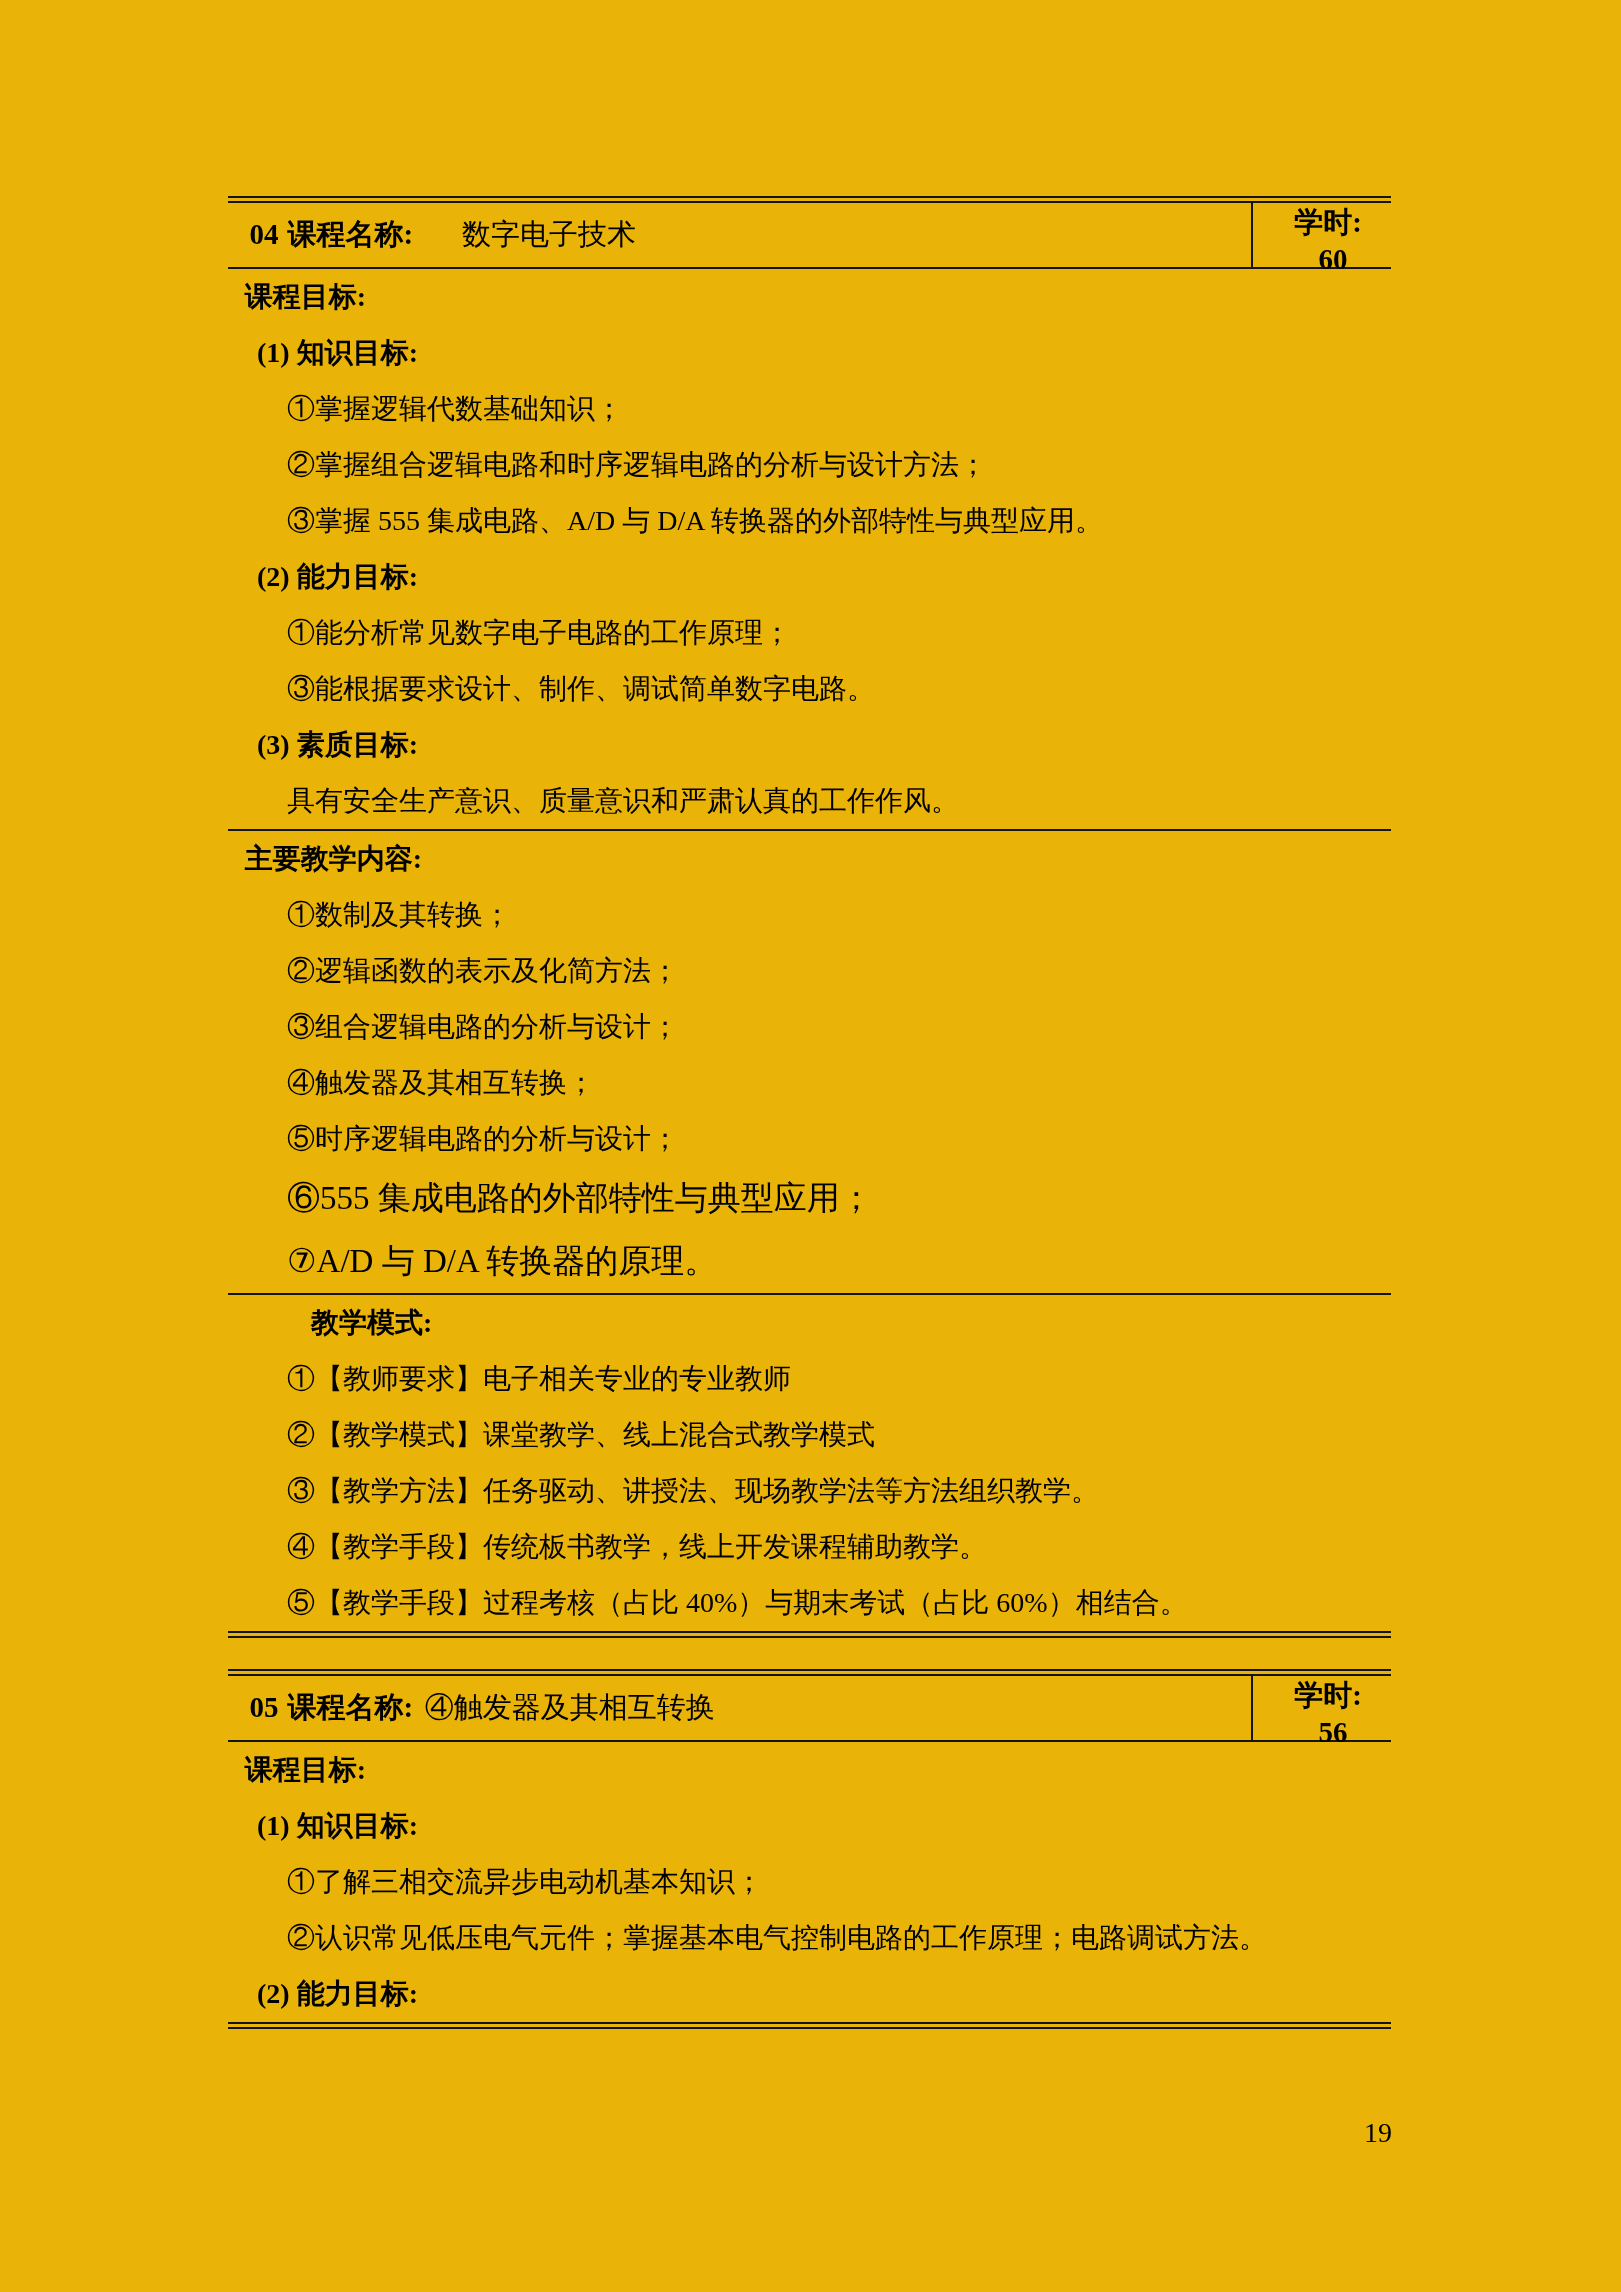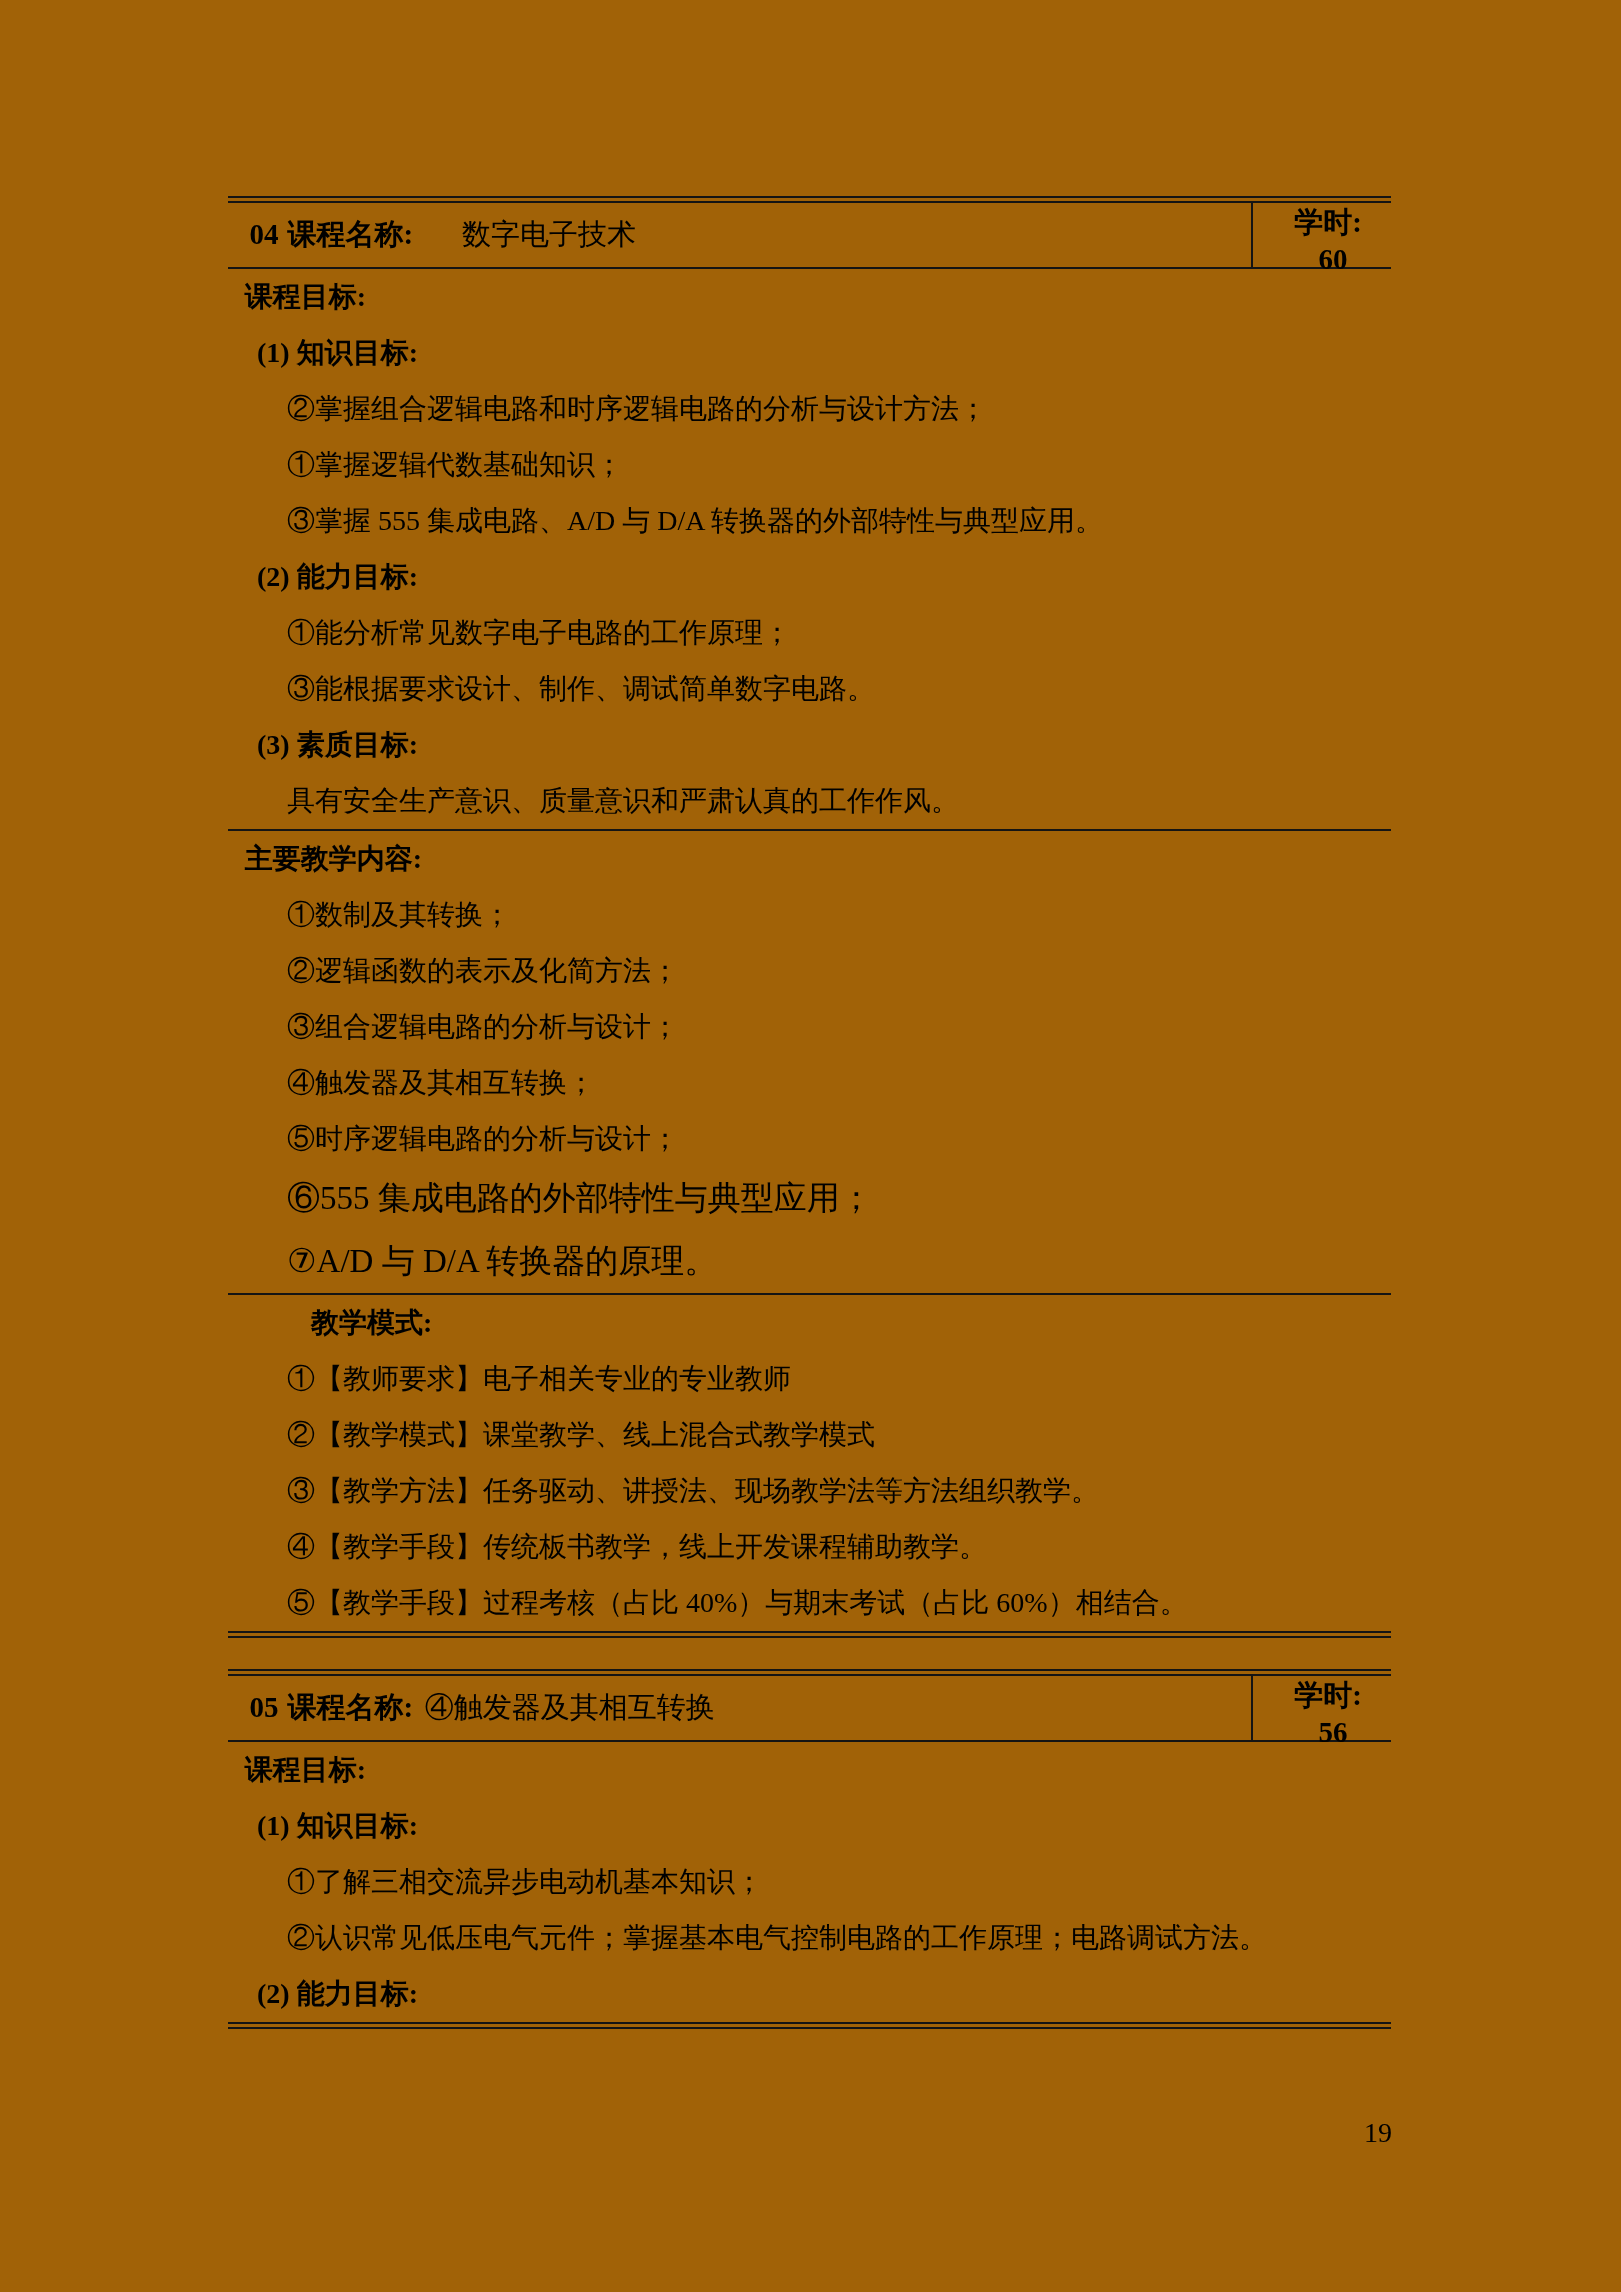--- a/index.html
+++ b/index.html
@@ -1,19 +1,19 @@
 <!DOCTYPE html>
 <html><head>
 <meta charset="utf-8">
 <style>
   html,body{margin:0;padding:0;background:#ffffff;}
   .page{
     position:relative;
     width:1621px;height:2293px;
-    background:#a16207;
+    background:#eab308;
     color:#000;
     font-family:"Liberation Serif","DejaVu Serif",serif;
     overflow:hidden;
   }
   .content{position:absolute;left:228px;top:196px;width:1163px;}
   
   .dline{height:2.9px;border-top:2px solid #141414;border-bottom:2px solid #141414;}
   
   .hrow{display:flex;align-items:stretch;height:64px;border-bottom:2px solid #141414;}
   .hcell-l{flex:1;display:flex;align-items:center;padding-left:21.6px;font-size:29px;white-space:nowrap;}
@@ -52,22 +52,22 @@
         </div>
         <div class="hcell-r">
           <span>学时:</span>
           <span class="hours-val">60</span>
         </div>
       </div>
 
       <div class="sec rule">
         <div class="ln h">课程目标:</div>
         <div class="ln h2">(1) 知识目标:</div>
+        <div class="ln ind">①掌握逻辑代数基础知识；</div>
         <div class="ln ind">②掌握组合逻辑电路和时序逻辑电路的分析与设计方法；</div>
-        <div class="ln ind">①掌握逻辑代数基础知识；</div>
         <div class="ln ind">③掌握 555 集成电路、A/D 与 D/A 转换器的外部特性与典型应用。</div>
         <div class="ln h2">(2) 能力目标:</div>
         <div class="ln ind">①能分析常见数字电子电路的工作原理；</div>
         <div class="ln ind">③能根据要求设计、制作、调试简单数字电路。</div>
         <div class="ln h2">(3) 素质目标:</div>
         <div class="ln ind">具有安全生产意识、质量意识和严肃认真的工作作风。</div>
       </div>
 
       <div class="sec rule">
         <div class="ln h">主要教学内容:</div>

